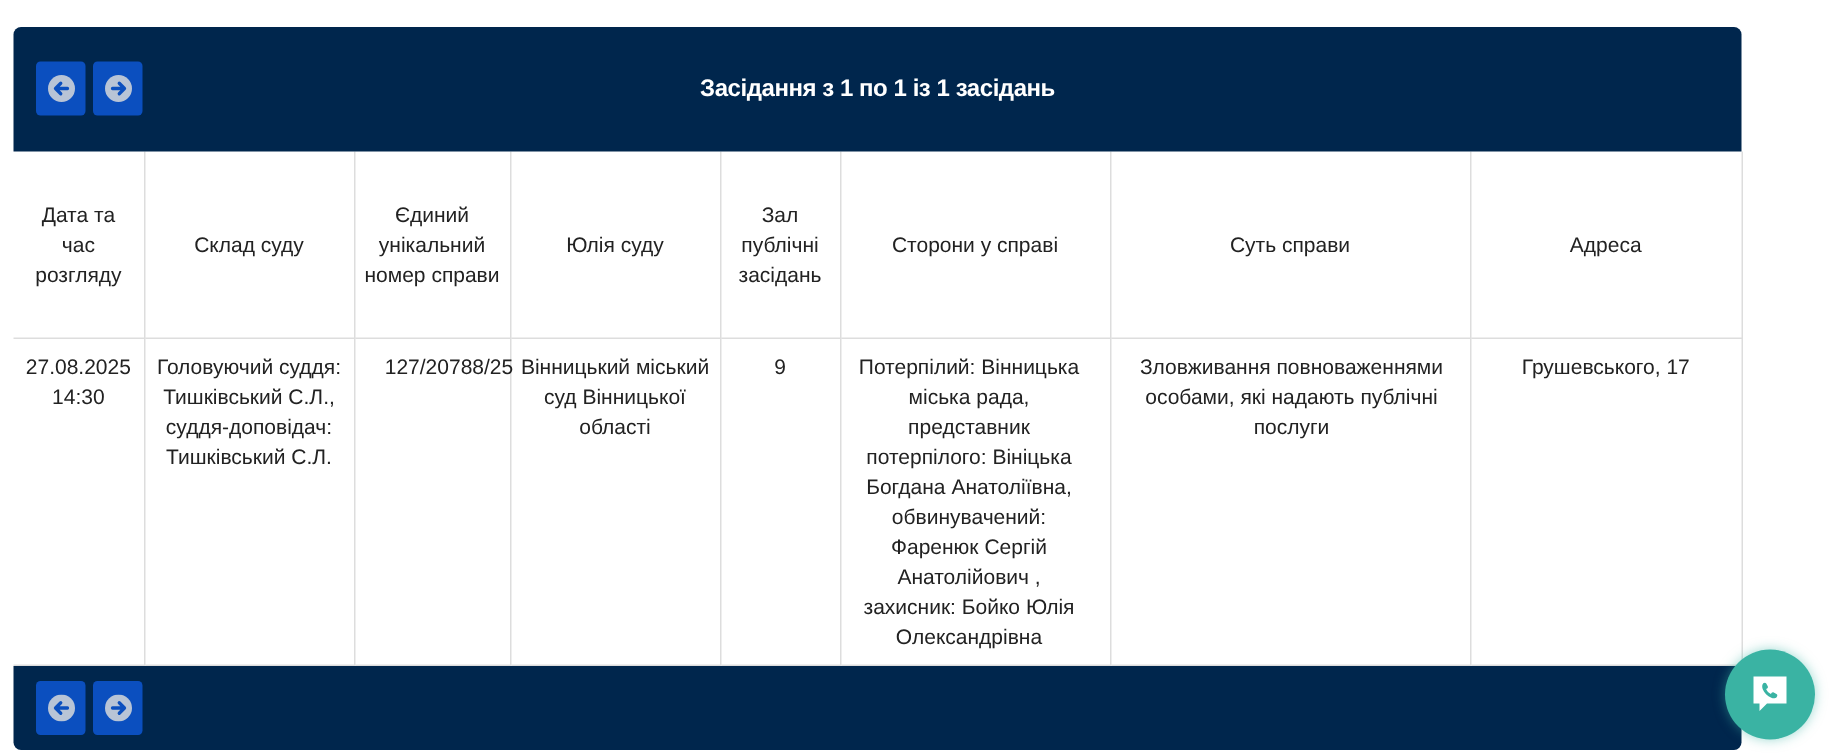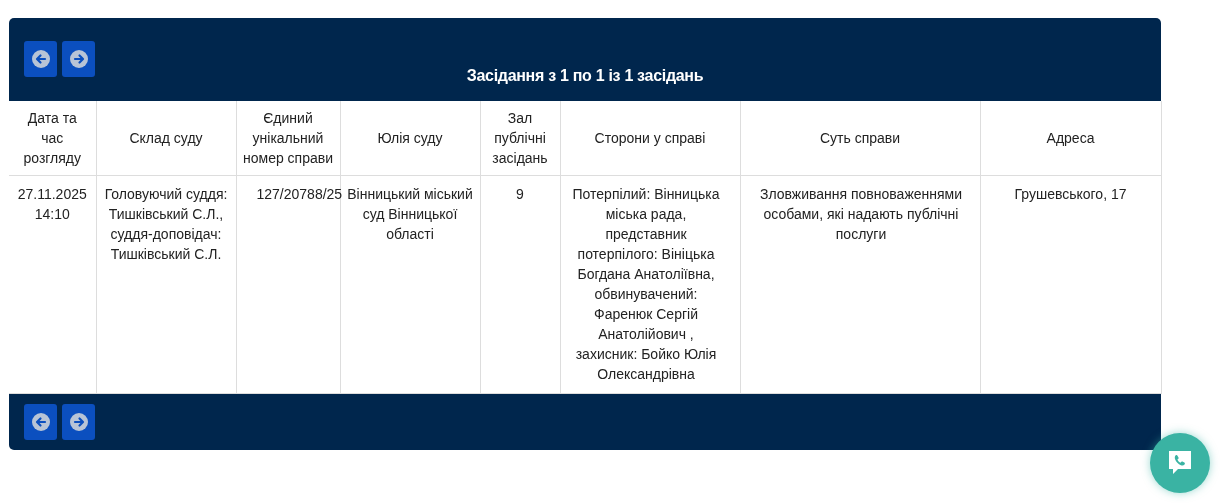--- a/index.html
+++ b/index.html
@@ -7,25 +7,25 @@
          font-family: "Liberation Sans", sans-serif; color: #222222; }
   .panel { position: absolute; left: 9px; top: 18px; width: 1152px; }
   .topbar { height: 83px; background: #00264d; border-radius: 5px 5px 0 0; position: relative; }
   .bottombar { height: 56px; background: #00264d; border-radius: 0 0 5px 5px; position: relative; }
   .nav { position: absolute; left: 15px; display: flex; gap: 5px; }
   .topbar .nav { top: 23px; }
   .bottombar .nav { top: 10px; }
   .navbtn { width: 33px; height: 36px; background: #0b4fbf; border-radius: 3px;
             display: flex; align-items: center; justify-content: center; cursor: pointer; }
   .navbtn svg { display: block; }
-  .title { position: absolute; left: 0; right: 0; top: 16px; height: 83px; line-height: 83px;
+  .title { position: absolute; left: 0; right: 0; top: 0; height: 83px; line-height: 83px;
            text-align: center; color: #ffffff; font-weight: bold; font-size: 16px; letter-spacing: -0.3px; }
   table { border-collapse: collapse; width: 1152px; table-layout: fixed; }
   th, td { border: 1px solid #dddddd; text-align: center; font-size: 14px; line-height: 20px; padding: 0 6px; }
-  th { font-weight: normal; height: 74px; vertical-align: middle; color: #222; border-top: none; }
+  th { font-weight: normal; height: 124px; vertical-align: middle; color: #222; border-top: none; }
   td { vertical-align: top; padding-top: 8px; padding-bottom: 8px; height: 201px; color: #222; }
   tr > *:first-child { border-left: none; }
   tr > *:last-child { border-right: 1px solid #dddddd; }
   .chat { position: absolute; left: 1150px; top: 433px; width: 60px; height: 60px; border-radius: 50%;
           background: #3ab3a3; box-shadow: 0 0 8px rgba(58,179,163,0.5);
           display: flex; align-items: center; justify-content: center; cursor: pointer; }
 </style>
 </head>
 <body>
 
@@ -66,21 +66,21 @@
         <th>Єдиний унікальний номер справи</th>
         <th>Юлія суду</th>
         <th>Зал публічні засідань</th>
         <th>Сторони у справі</th>
         <th>Суть справи</th>
         <th>Адреса</th>
       </tr>
     </thead>
     <tbody>
       <tr>
-        <td style="padding-left:2px;padding-right:2px">27.11.2025 14:10</td>
+        <td style="padding-left:2px;padding-right:2px">27.08.2025 14:30</td>
         <td>Головуючий суддя: Тишківський С.Л., суддя-доповідач: Тишківський С.Л.</td>
         <td style="padding-left:20px;padding-right:2px">127/20788/25</td>
         <td>Вінницький міський суд Вінницької області</td>
         <td>9</td>
         <td style="padding-right:14px">Потерпілий: Вінницька міська рада, представник потерпілого: Вініцька Богдана Анатоліївна, обвинувачений: Фаренюк Сергій Анатолійович , захисник: Бойко Юлія Олександрівна</td>
         <td style="padding-left:16px;padding-right:14px">Зловживання повноваженнями особами, які надають публічні послуги</td>
         <td>Грушевського, 17</td>
       </tr>
     </tbody>
   </table>

